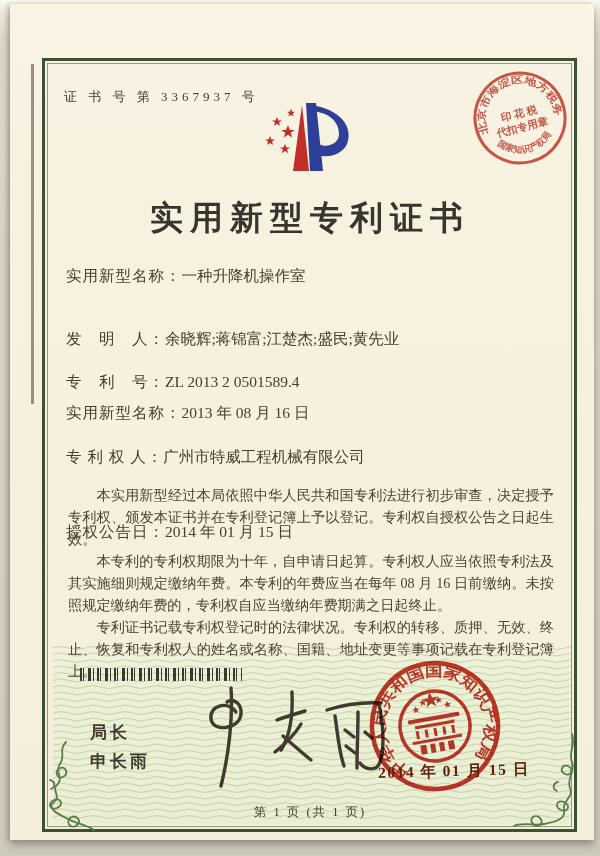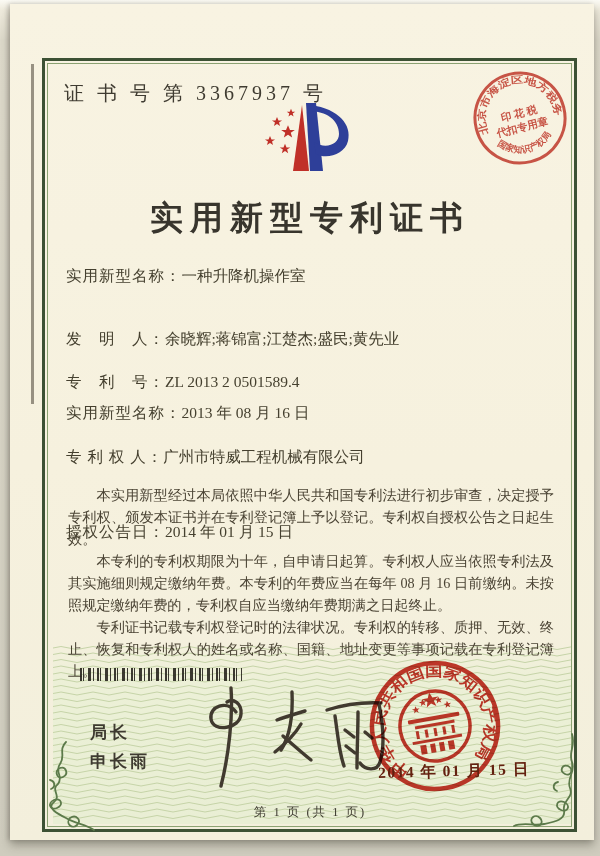--- a/index.html
+++ b/index.html
@@ -15,21 +15,21 @@
   }
   .scan-edge{
     position:absolute;left:21px;top:60px;width:3px;height:340px;
     background:rgba(55,48,36,.5);filter:blur(.7px);
   }
   .band{position:absolute;left:43px;top:640px;width:519px;height:180px;
     background:linear-gradient(180deg,rgba(235,240,214,0) 0,rgba(235,240,214,.85) 36px,#ebf0d6 70px,#e9eed4 100%);}
   .band svg{position:absolute;left:0;top:0;}
   .frame{position:absolute;left:32px;top:54px;width:529px;height:768px;border:3px solid #3c5134;}
   .frame-inner{position:absolute;inset:2px;border:1px solid #8ba272;}
-  .certno{position:absolute;left:54px;top:76px;font-size:20px;color:#3f3b31;letter-spacing:4px;font-family:Liberation Serif, serif;}
+  .certno{position:absolute;left:54px;top:84px;font-size:13px;color:#3f3b31;letter-spacing:4px;font-family:Liberation Serif, serif;}
   .logo{position:absolute;left:235px;top:94px;}
   .tax-seal{position:absolute;left:460px;top:64px;transform:rotate(-14deg);opacity:.85;}
   .title{position:absolute;left:0;top:192px;width:600px;text-align:center;
     font-size:33px;font-weight:700;color:#38352d;letter-spacing:7px;}
   .fields{position:absolute;left:56px;top:0;width:500px;color:#45402f;font-size:15.5px;}
   .frow{position:absolute;left:0;white-space:nowrap;text-align:right;}
   .frow .lab{letter-spacing:1px;}
   .frow.r0{top:262px;} .frow.r1{top:325px;} .frow.r2{top:368px;}
   .frow.r3{top:399px;} .frow.r4{top:443px;} .frow.r5{top:487px;margin-top:31px;}
   .paras{position:absolute;left:58px;top:480px;width:486px;font-size:14.2px;line-height:22px;

